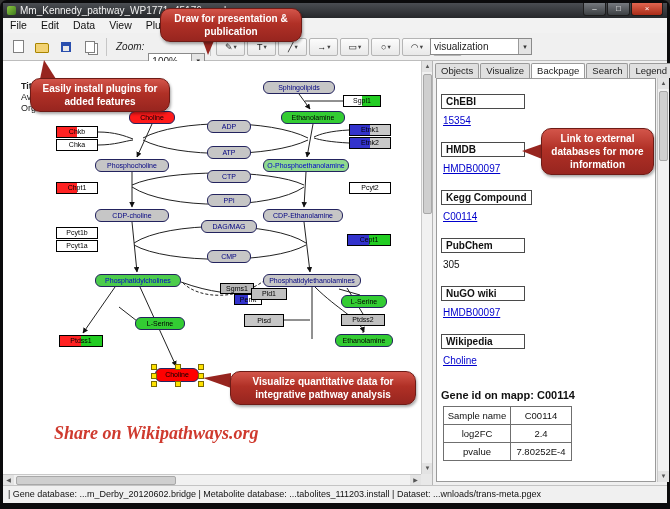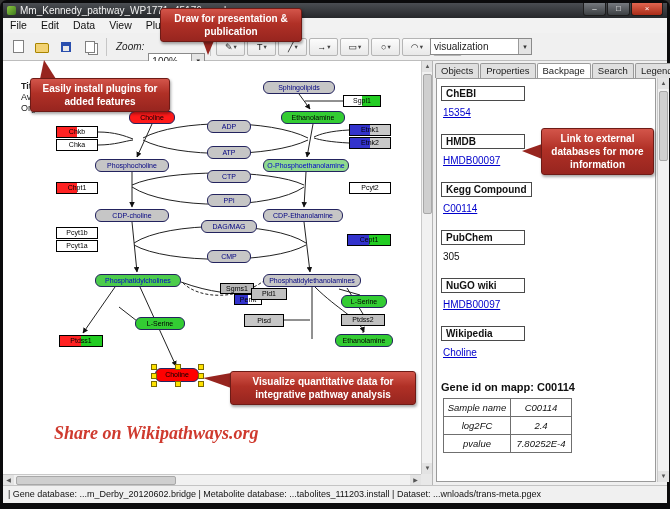--- a/index.html
+++ b/index.html
@@ -67,40 +67,40 @@
   .sb .thumb{position:absolute;background:#cfcfcf;border:1px solid #a8a8a8;box-sizing:border-box;border-radius:2px;}
   .corner{position:absolute;left:418px;top:413px;width:11px;height:11px;background:#e8e8e8;}
 
   
   .panel{position:absolute;left:429px;top:0;width:235px;height:424px;background:#f0f0f0;border-left:1px solid #b5b5b5;box-sizing:border-box;}
   .tabs{position:absolute;left:2px;top:2px;height:15px;display:flex;}
   .tab{font-size:9.5px;padding:1px 5px 0 5px;border:1px solid #9a9a9a;border-bottom:none;background:#e0e0e0;
        margin-right:1px;border-radius:2px 2px 0 0;color:#222;}
   .tab.active{background:#fff;height:14px;}
   .panel-content{position:absolute;left:3px;top:17px;width:220px;height:404px;background:#fff;border:1px solid #9a9a9a;
-                 box-sizing:border-box;overflow:hidden;padding:4px 0 0 4px;}
+                 box-sizing:border-box;overflow:hidden;padding:12px 0 0 4px;}
   .bp-header{display:inline-block;min-width:74px;border:1px solid #4a4a4a;background:#fff;font-size:10px;font-weight:bold;
              padding:1px 4px;color:#111;}
   .bp-link{display:block;margin:6px 0 13px 2px;font-size:10px;color:#0000cc;text-decoration:underline;}
   .bp-val{display:block;margin:6px 0 13px 2px;font-size:10px;color:#111;}
   .bp-exp{font-size:11px;font-weight:bold;margin:4px 0 0 0;color:#111;}
   .bp-geneid{font-size:11px;font-weight:bold;margin:23px 0 5px 0;color:#111;}
   table.exp{border-collapse:collapse;margin-left:2px;}
-  table.exp td{border:1px solid #6f6f6f;font-size:9.5px;text-align:center;height:15px;background:#fff;color:#111;font-style:italic;}
+  table.exp td{border:1px solid #6f6f6f;font-size:9.5px;text-align:center;height:15px;background:#fff;color:#111;}
   table.exp td:first-child{width:64px;}
   table.exp td:last-child{width:58px;}
   .panel-sb{left:224px;top:17px;width:11px;height:404px;}
 
   
   .statusbar{position:absolute;left:0;top:482px;width:664px;height:17px;background:#f0f0f0;border-top:1px solid #c4c4c4;
              font-size:9px;color:#111;line-height:16px;padding-left:5px;box-sizing:border-box;white-space:nowrap;overflow:hidden;}
 
   
   .callout{position:absolute;z-index:60;background:linear-gradient(180deg,#d3554a,#b03026 45%,#97251f);
-           border:1px solid #6e1b16;border-radius:3px;color:#fff;font-weight:bold;font-size:10px;line-height:13px;
+           border:1px solid #6e1b16;border-radius:10px;color:#fff;font-weight:bold;font-size:10px;line-height:13px;
            text-align:center;padding:3px 5px;box-sizing:border-box;box-shadow:1px 2px 3px rgba(0,0,0,.35);}
   .co-tri{position:absolute;z-index:59;width:0;height:0;}
 </style>
 </head>
 <body>
 
 <div class="screen">
   <div class="app">
 
     <div class="titlebar">
@@ -279,21 +279,21 @@
           <span class="arr" style="left:0;top:0;">◀</span>
           <span class="thumb" style="top:1px;left:13px;width:160px;height:9px;"></span>
           <span class="arr" style="right:0;top:0;">▶</span>
         </div>
         <div class="corner"></div>
       </div>
 
       <div class="panel">
         <div class="tabs">
           <span class="tab">Objects</span>
-          <span class="tab">Properties</span>
+          <span class="tab">Visualize</span>
           <span class="tab active">Backpage</span>
           <span class="tab">Search</span>
           <span class="tab">Legend</span>
         </div>
 
         <div class="panel-content">
           <div>
             <div class="bp-header">ChEBI</div>
             <a class="bp-link">15354</a>
           </div>

